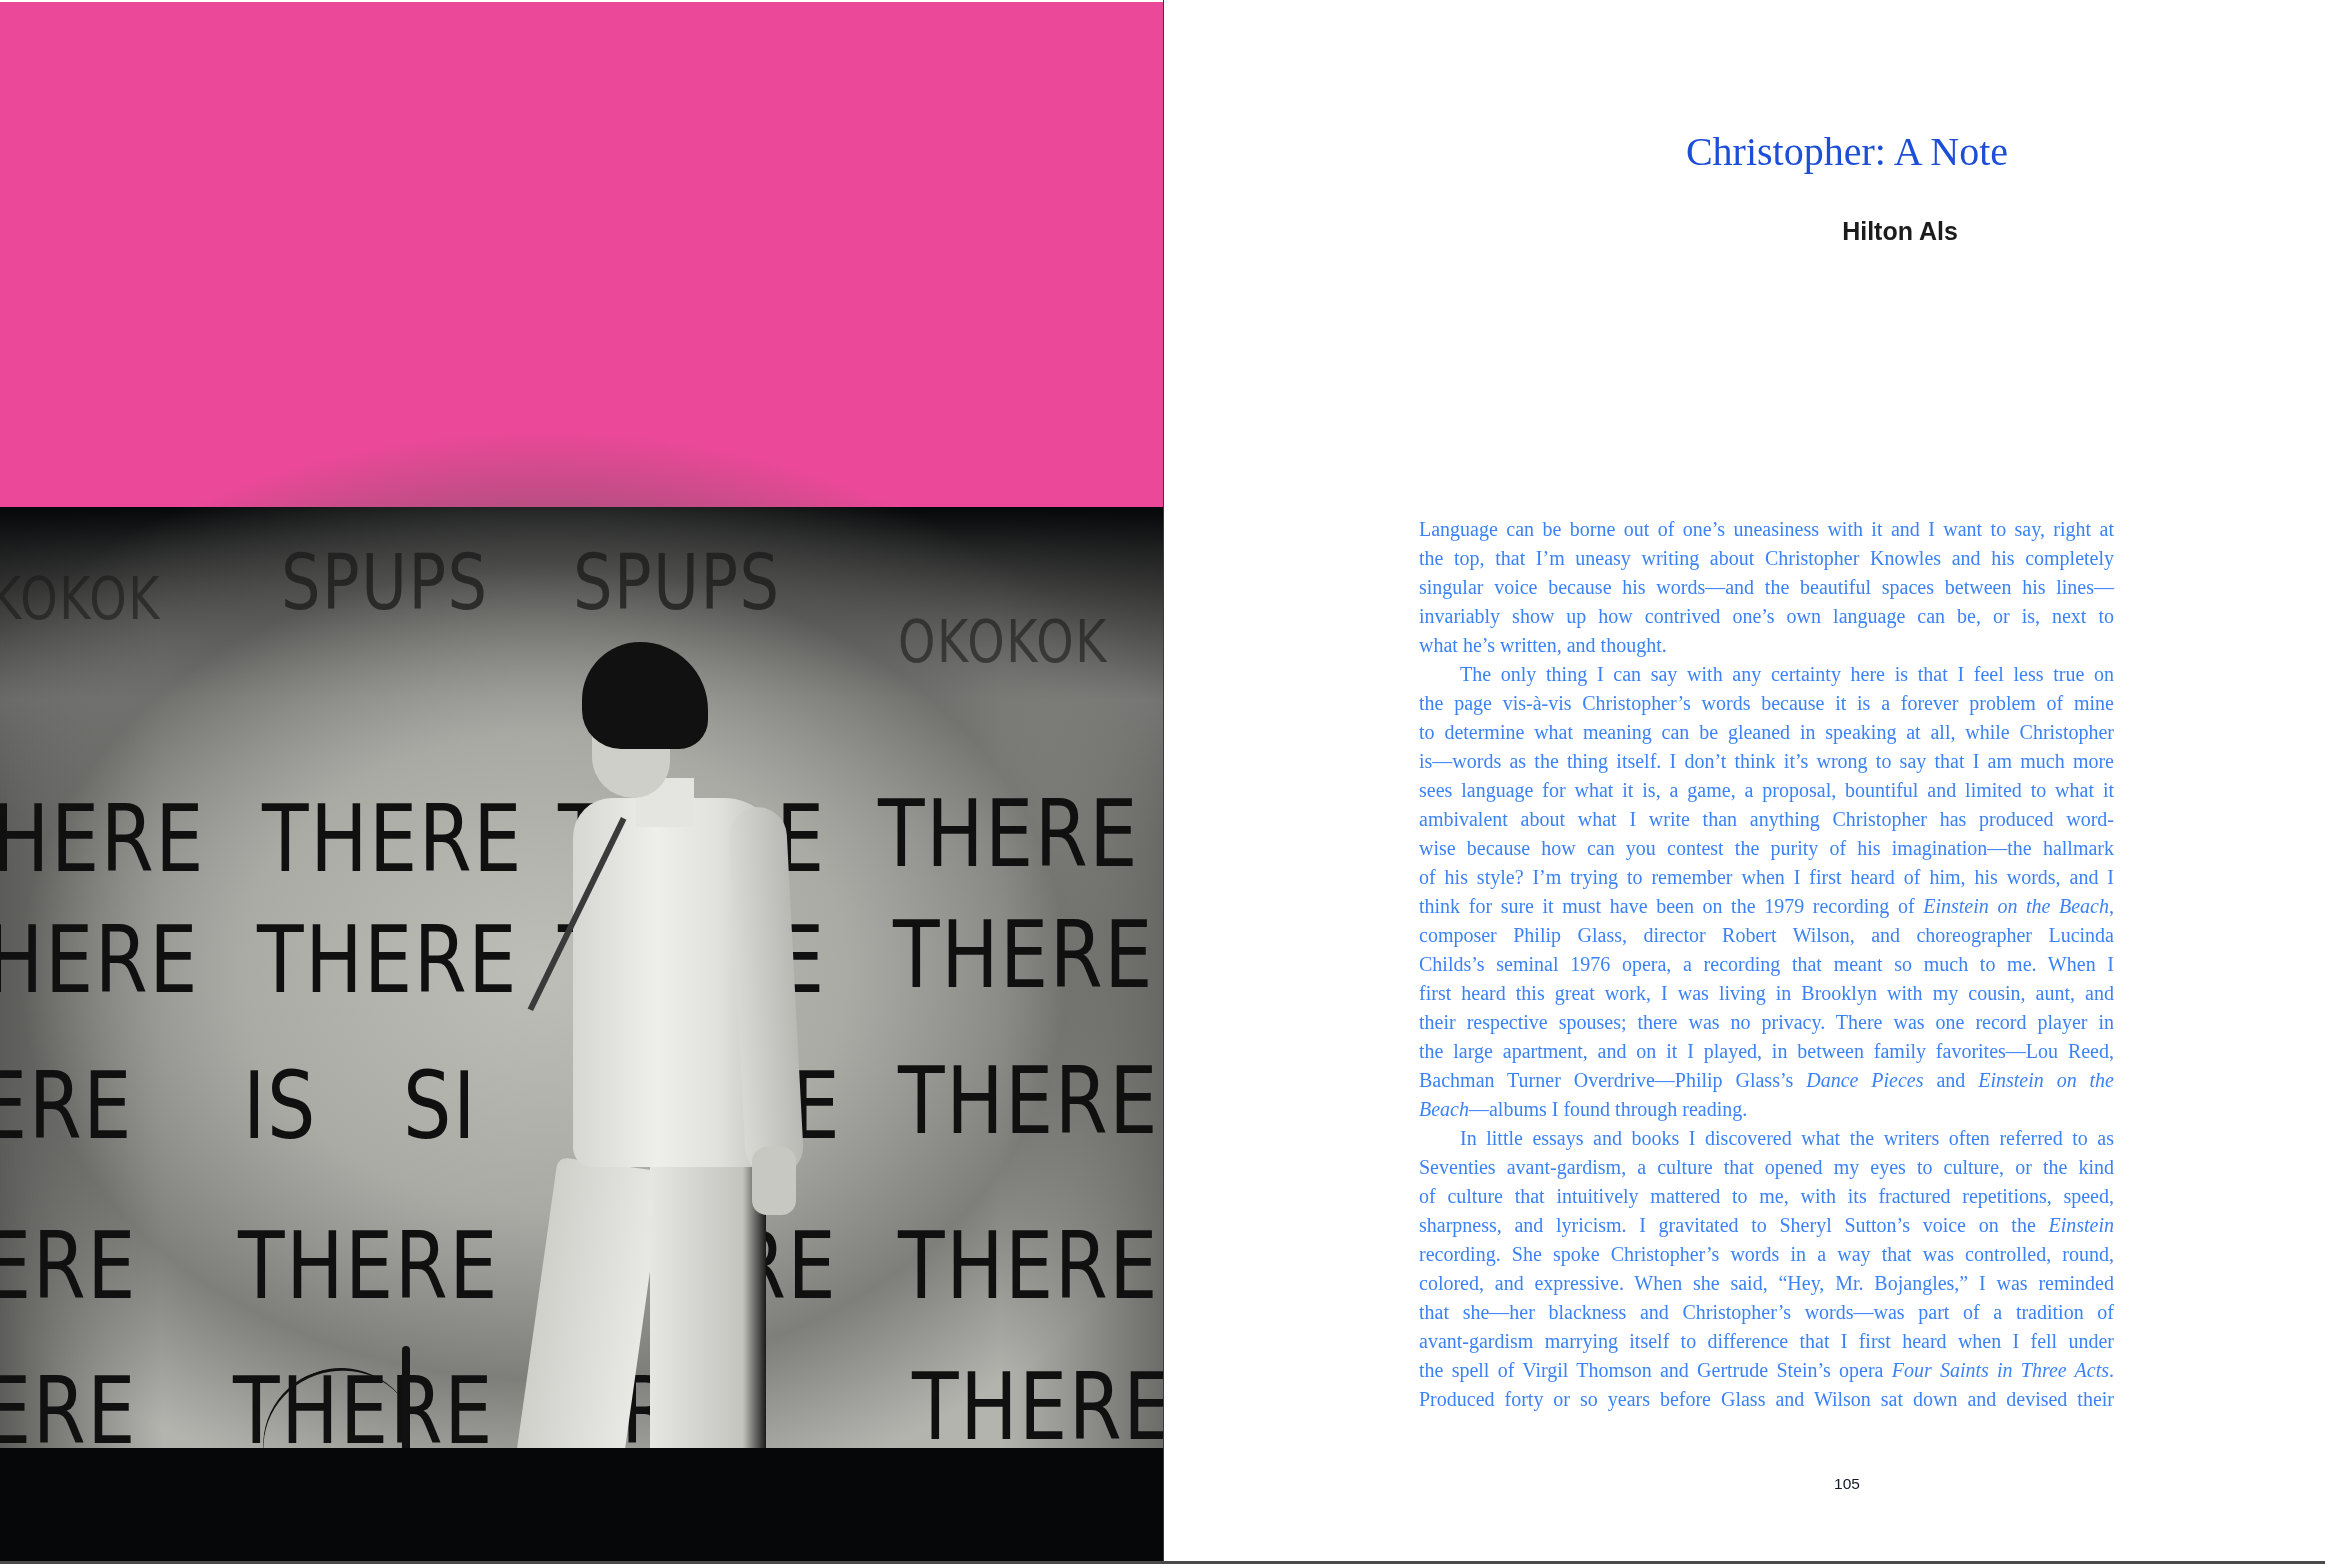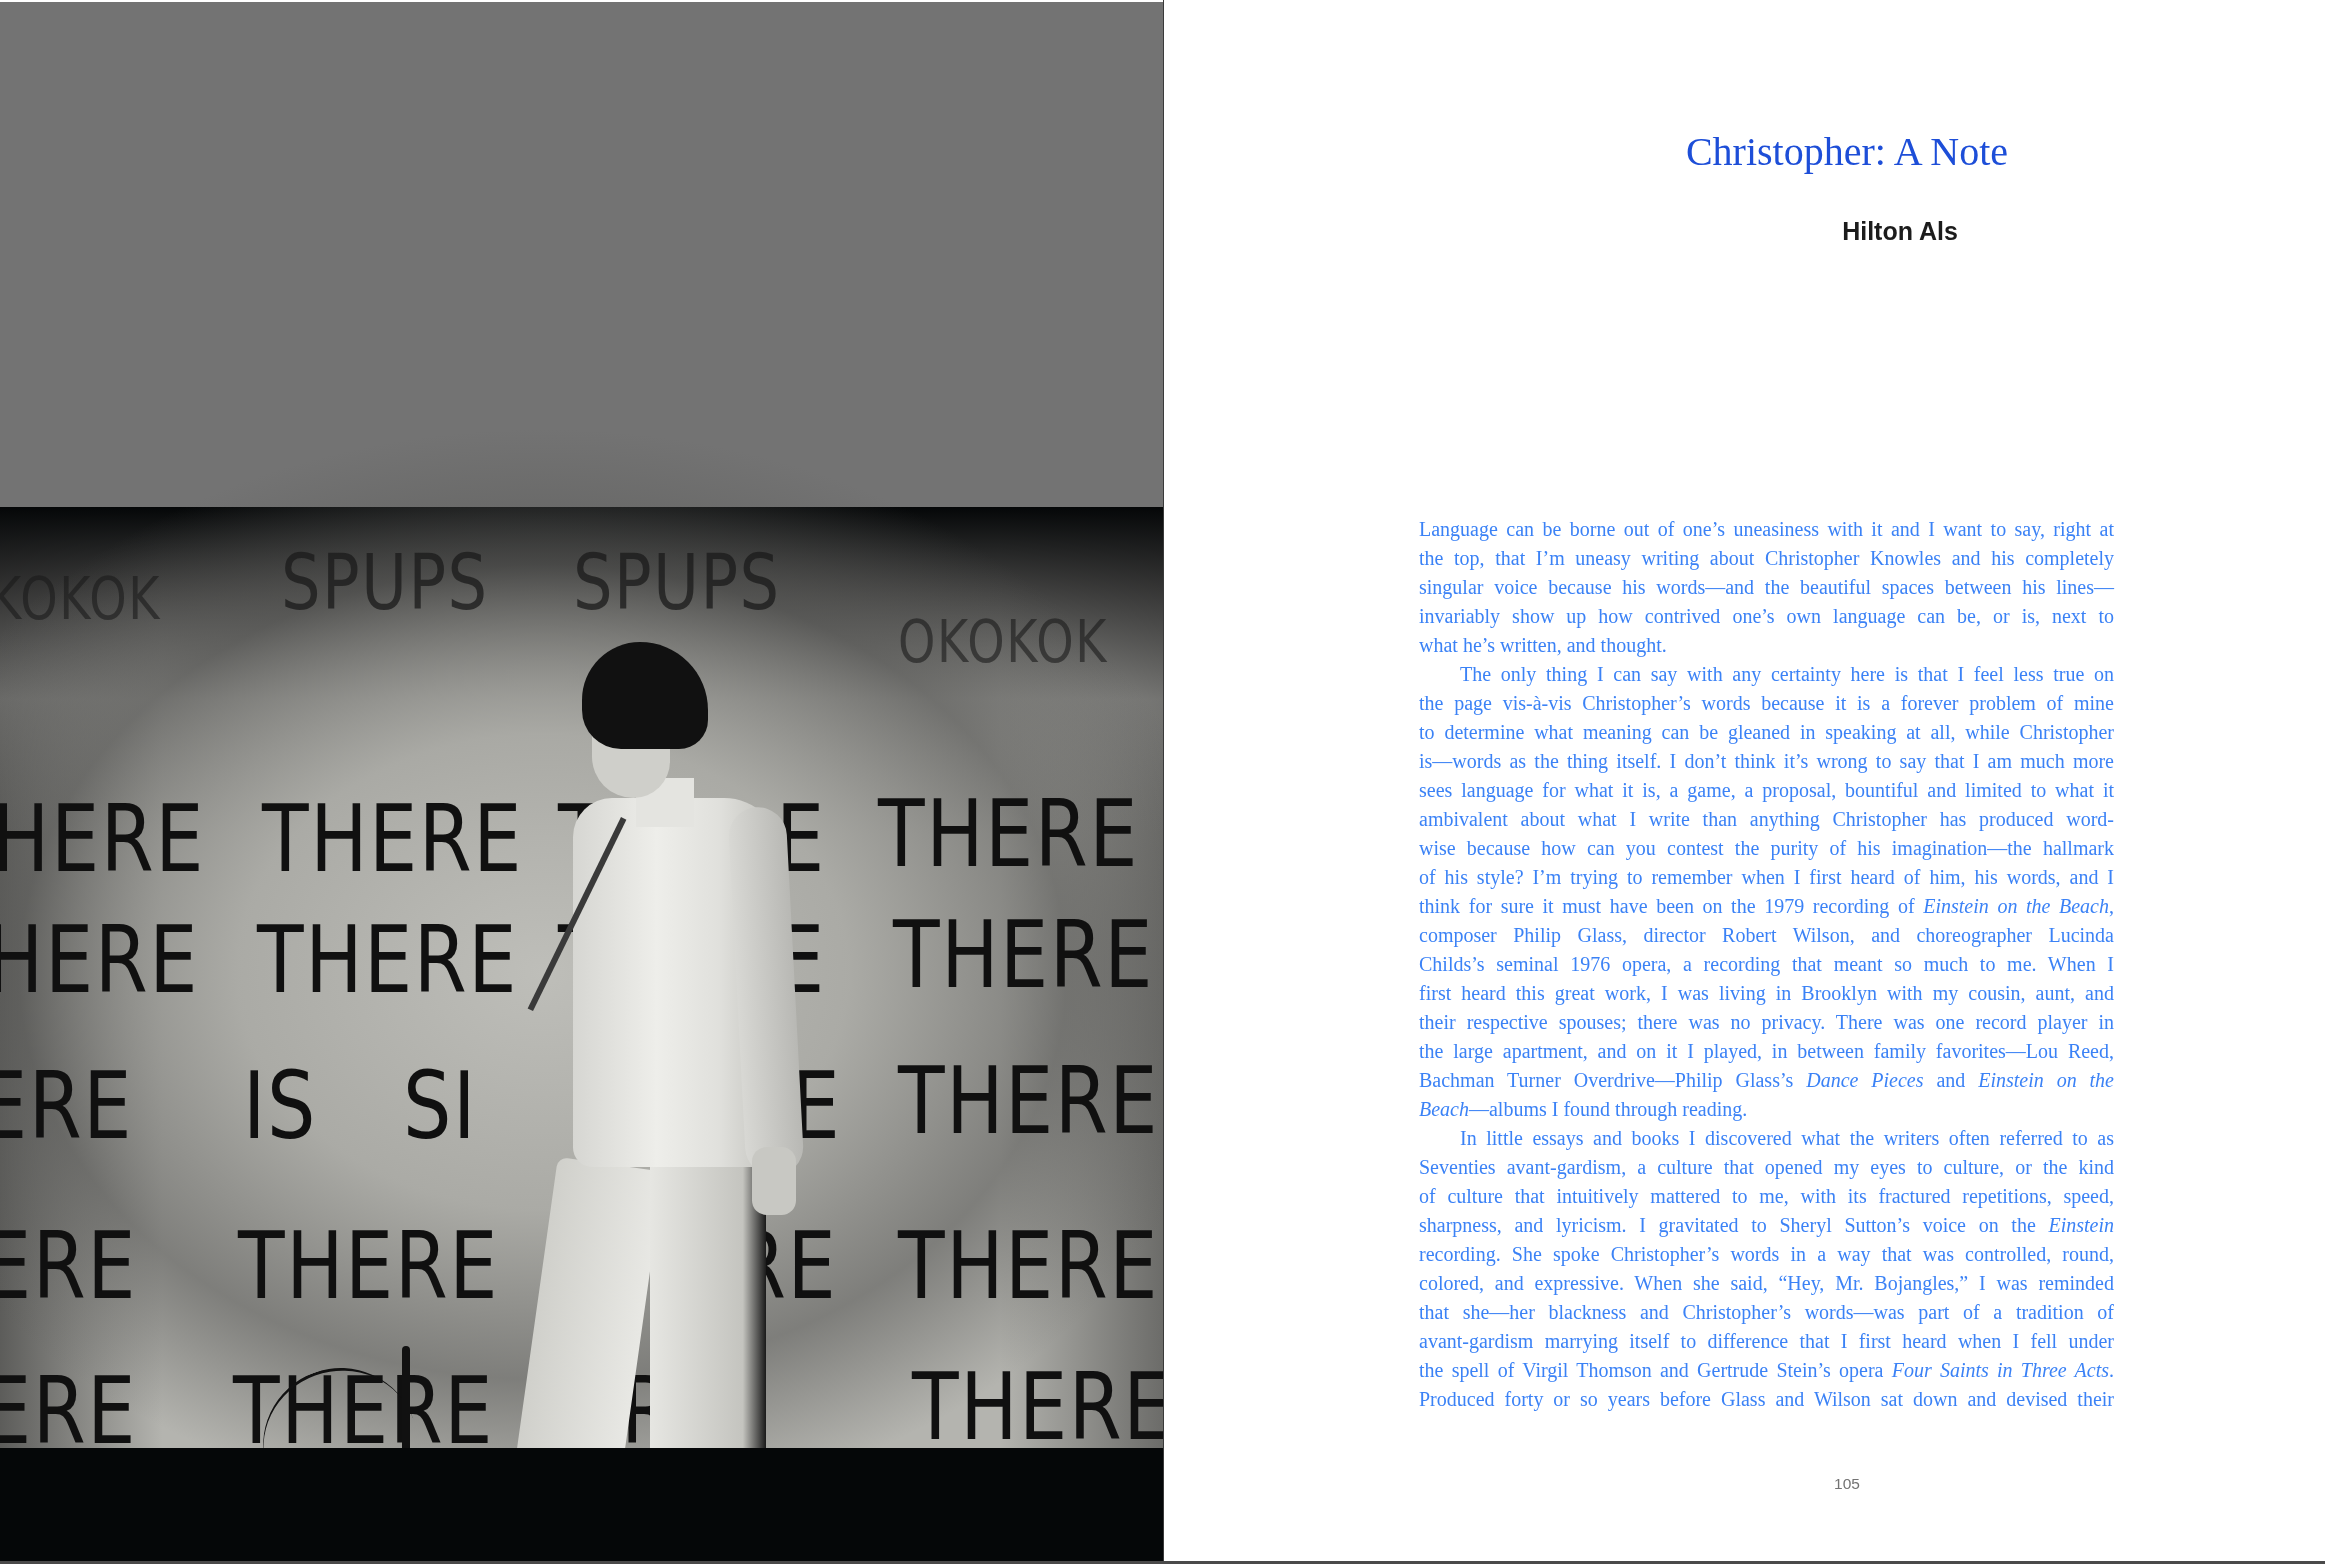--- a/index.html
+++ b/index.html
@@ -28,21 +28,21 @@
     background: #4a4a4a;
   }
 
   
   .photo {
     position: absolute;
     left: 0; top: 1.9px;
     width: 1163px;
     height: 1559px;
     overflow: hidden;
-    background: #737373;
+    background: #ec4899;
   }
   .photo-edge {
     position: absolute;
     left: 1163px; top: 0;
     width: 1.9px;
     height: 1564px;
     background: #3a3a3a;
   }
   
   .stage-top {
@@ -224,21 +224,21 @@
   .line.indent { padding-left: 41px; }
   .body-text em { font-style: italic; }
   .folio {
     position: absolute;
     left: 1164px;
     width: 1162px;
     top: 1475px;
     text-align: center;
     font-family: "Liberation Sans", sans-serif;
     font-size: 15.5px;
-    color: #737373;
+    color: #0f172a;
     padding-left: 204px;
     box-sizing: border-box;
   }
 </style>
 </head>
 <body>
 
 <div class="spread">
 
   <div class="photo">

